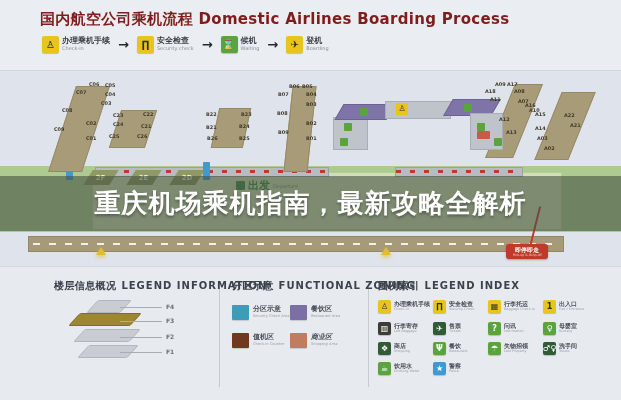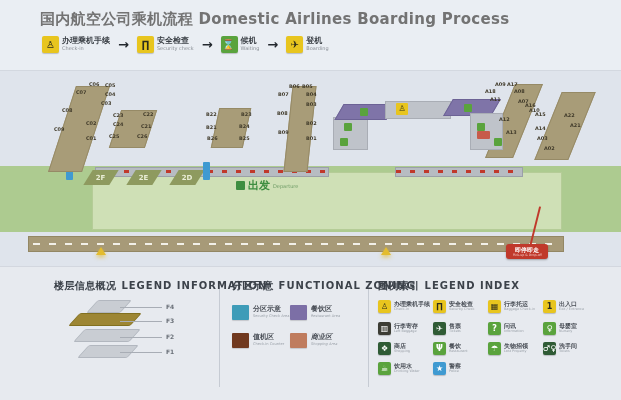--- a/index.html
+++ b/index.html
@@ -1,21 +1,21 @@
 <!DOCTYPE html>
 <html><head>
 <meta charset="utf-8">
 <style>
   html,body{margin:0;padding:0;}
   #stage{position:relative;width:621px;height:400px;background:#dfe4ec;overflow:hidden;
          font-family:"DejaVu Sans","Liberation Sans",sans-serif;}
 
   
   #header{position:absolute;left:0;top:0;width:621px;height:70px;background:#eaeef3;border-bottom:1px solid #d3d8e0;}
-  #main-title{position:absolute;left:40px;top:10px;font-size:15px;font-weight:bold;color:#737373;letter-spacing:.3px;}
+  #main-title{position:absolute;left:40px;top:10px;font-size:15px;font-weight:bold;color:#7f1d1d;letter-spacing:.3px;}
   #steps{position:absolute;left:42px;top:36px;display:flex;align-items:center;gap:7px;}
   .step{display:flex;align-items:flex-start;gap:3px;}
   .step-icon{width:17px;height:17px;border-radius:2px;display:flex;align-items:center;justify-content:center;
              font-size:10px;font-weight:bold;color:#2c2c1c;box-shadow:0 1px 1px rgba(0,0,0,.2);}
   .step-zh{font-size:8px;font-weight:bold;color:#3a3f45;line-height:9px;}
   .step-en{font-size:5px;color:#8b9097;line-height:6px;}
   .step-arrow{font-size:13px;font-weight:bold;color:#23282e;margin:0 1px;line-height:17px;}
 
   
   #map{position:absolute;left:0;top:70px;width:621px;height:190px;}
@@ -178,20 +178,23 @@
       <div class="dash"></div>
     </div>
   <div class="road-arrow" style="left:96px;top:247px;"></div>
   <div class="road-arrow" style="left:381px;top:247px;"></div>
   <div id="drop-pointer"></div>
   <div id="drop-balloon">
     <span class="zh">即停即走</span>
     <span class="en">Pick-up &amp; Drop-off</span>
   </div>
 
+  <div id="overlay">
+    <span id="overlay-title">重庆机场乘机指南，最新攻略全解析</span>
+  </div>
 
   <div id="header">
     <div id="main-title">
       <span>国内航空公司乘机流程</span>
       <span>Domestic Airlines Boarding Process</span>
     </div>
     <div id="steps">
         <div class="step">
           <span class="step-icon" style="background:#e8c51e;color:#2c2c1c">♙</span>
     <span>

